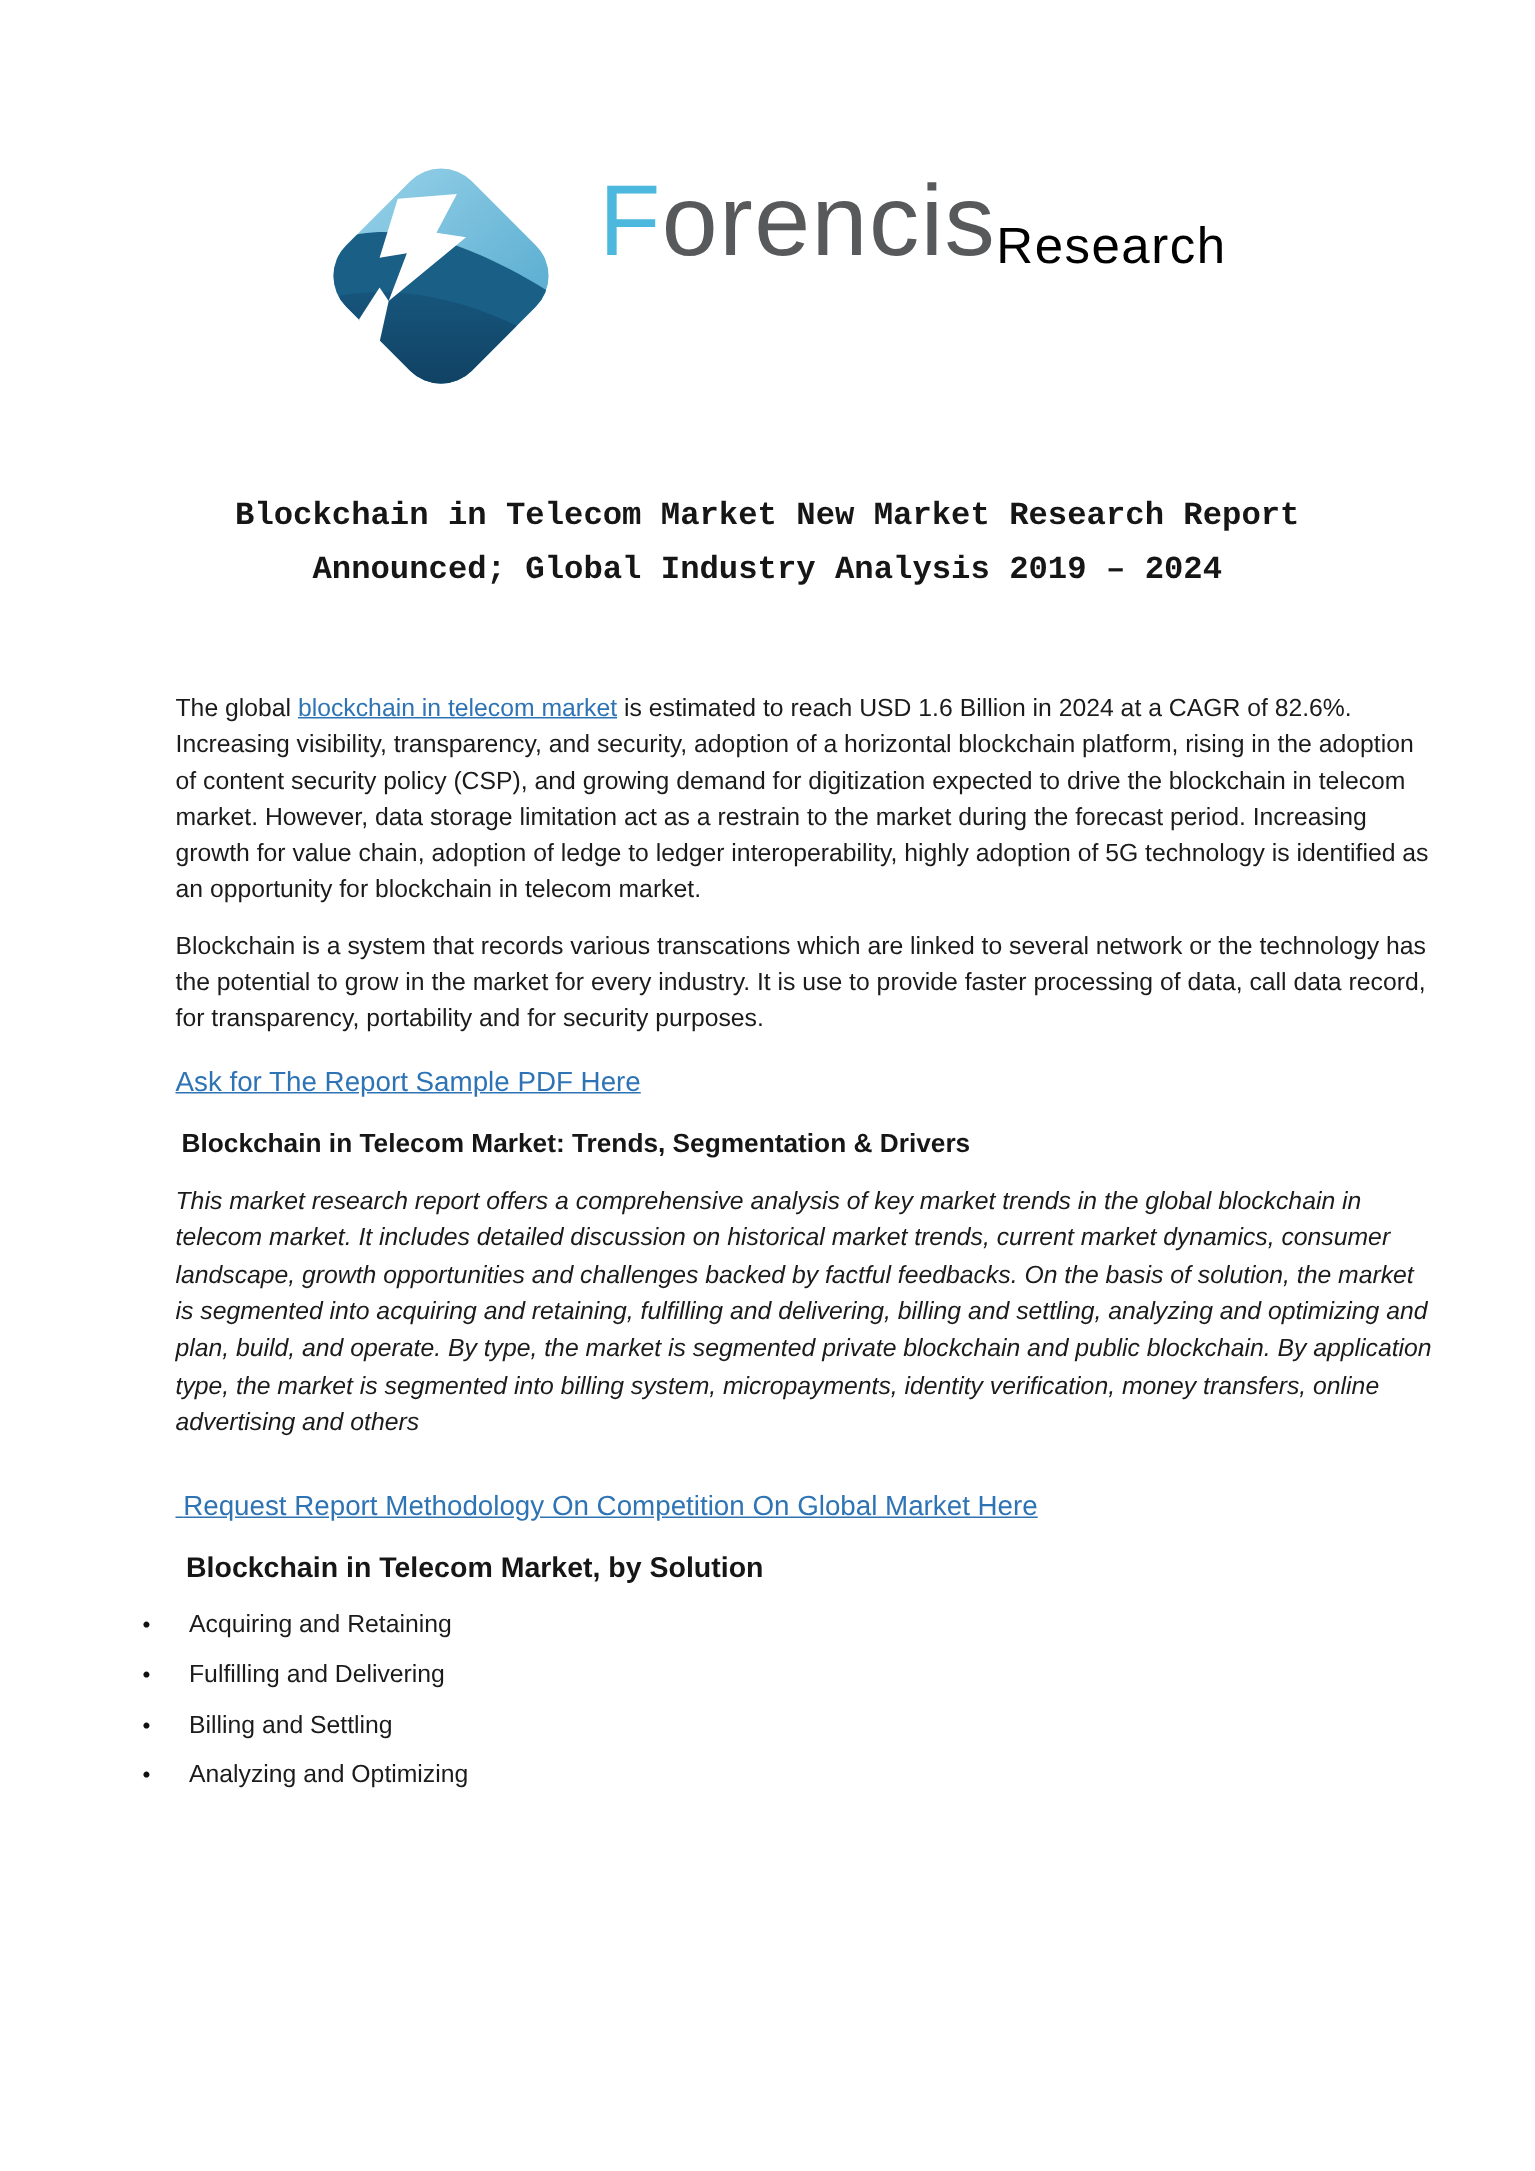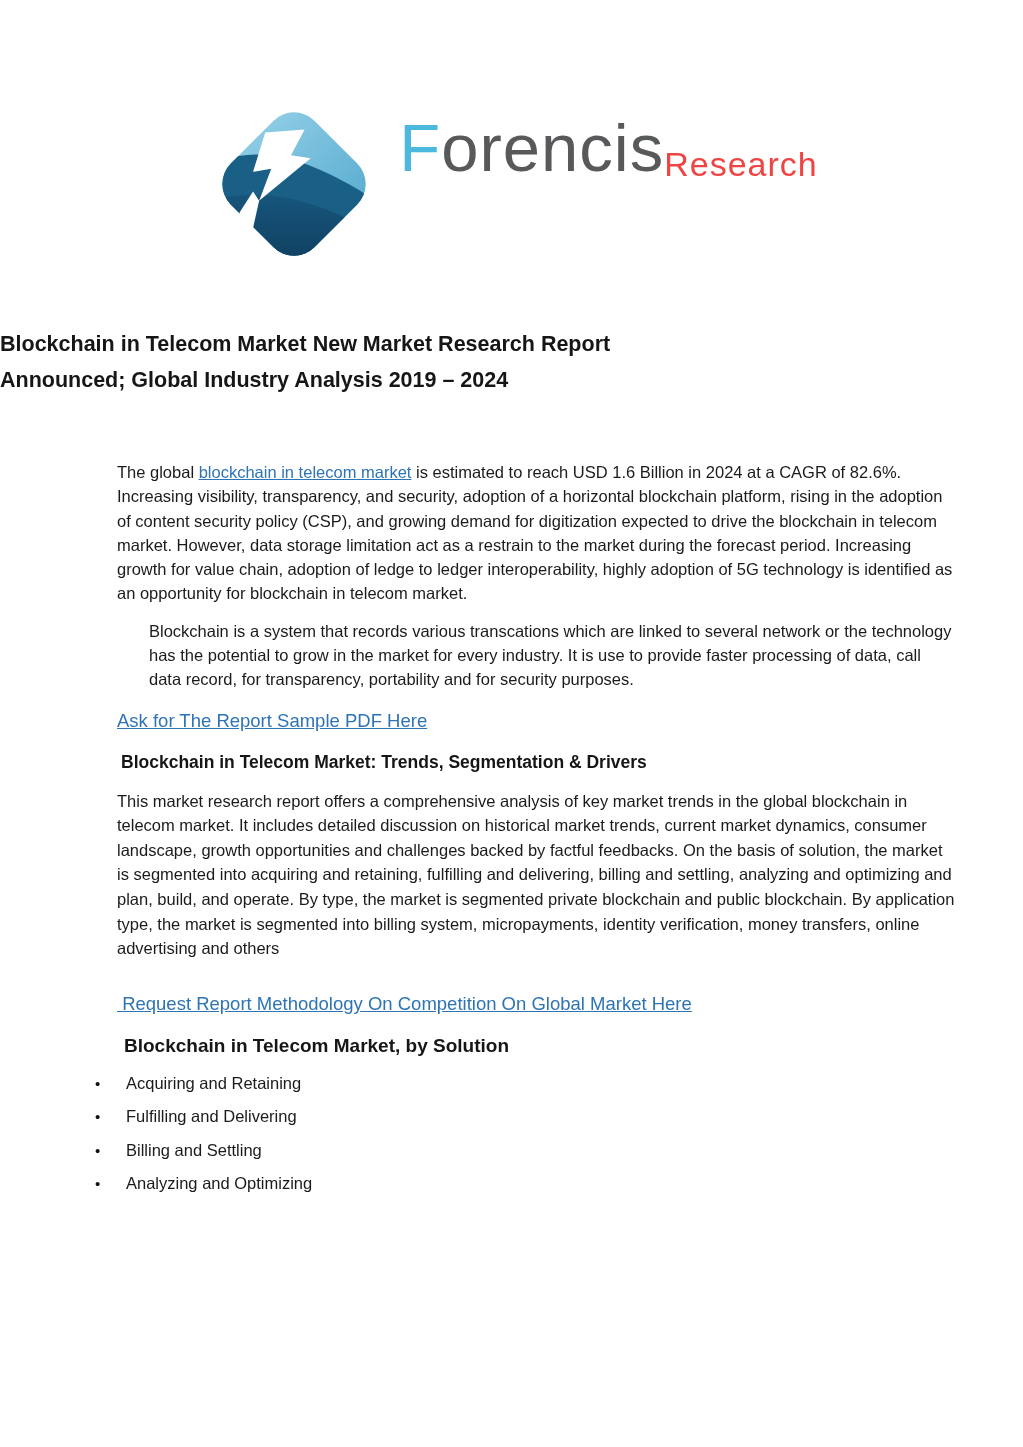--- a/index.html
+++ b/index.html
@@ -39,45 +39,46 @@
     letter-spacing: 1px;
     font-weight: 500;
   }
   .wordmark .wm-f { color: #4cb8dd; }
   .wordmark .wm-rest { color: #58595b; }
   .logo-sub {
     font-size: 34px;
     line-height: 1;
     margin-top: 6px;
     margin-right: 2px;
-    color: #ef4444;
+    color: #000000;
     font-weight: 500;
     letter-spacing: 1px;
   }
 
   
   .doc-title {
     margin-top: 58px;
-    text-align: left;
+    text-align: center;
     font-weight: bold;
     font-size: 21.5px;
     line-height: 36px;
     color: #161616;
+    font-family: Liberation Mono, monospace;
   }
 
   
   .content { padding: 0 66px 0 117px; }
   .para {
     font-size: 16.5px;
     line-height: 24.3px;
     margin: 0;
   }
   .para-intro { margin-top: 62px; }
-  .para-desc  { margin-top: 13px; margin-left: 32px; }
-  .para-overview { margin-top: 16px; line-height: 24.6px; }
+  .para-desc  { margin-top: 13px; }
+  .para-overview { margin-top: 16px; line-height: 24.6px; font-style: italic; }
   .para-scope { margin-top: 21px; }
 
   a.doc-link {
     color: #2e74b5;
     text-decoration: underline;
     cursor: pointer;
     white-space: pre-wrap;
   }
   .inline-link { font-size: 16.5px; }
   .link-line {

